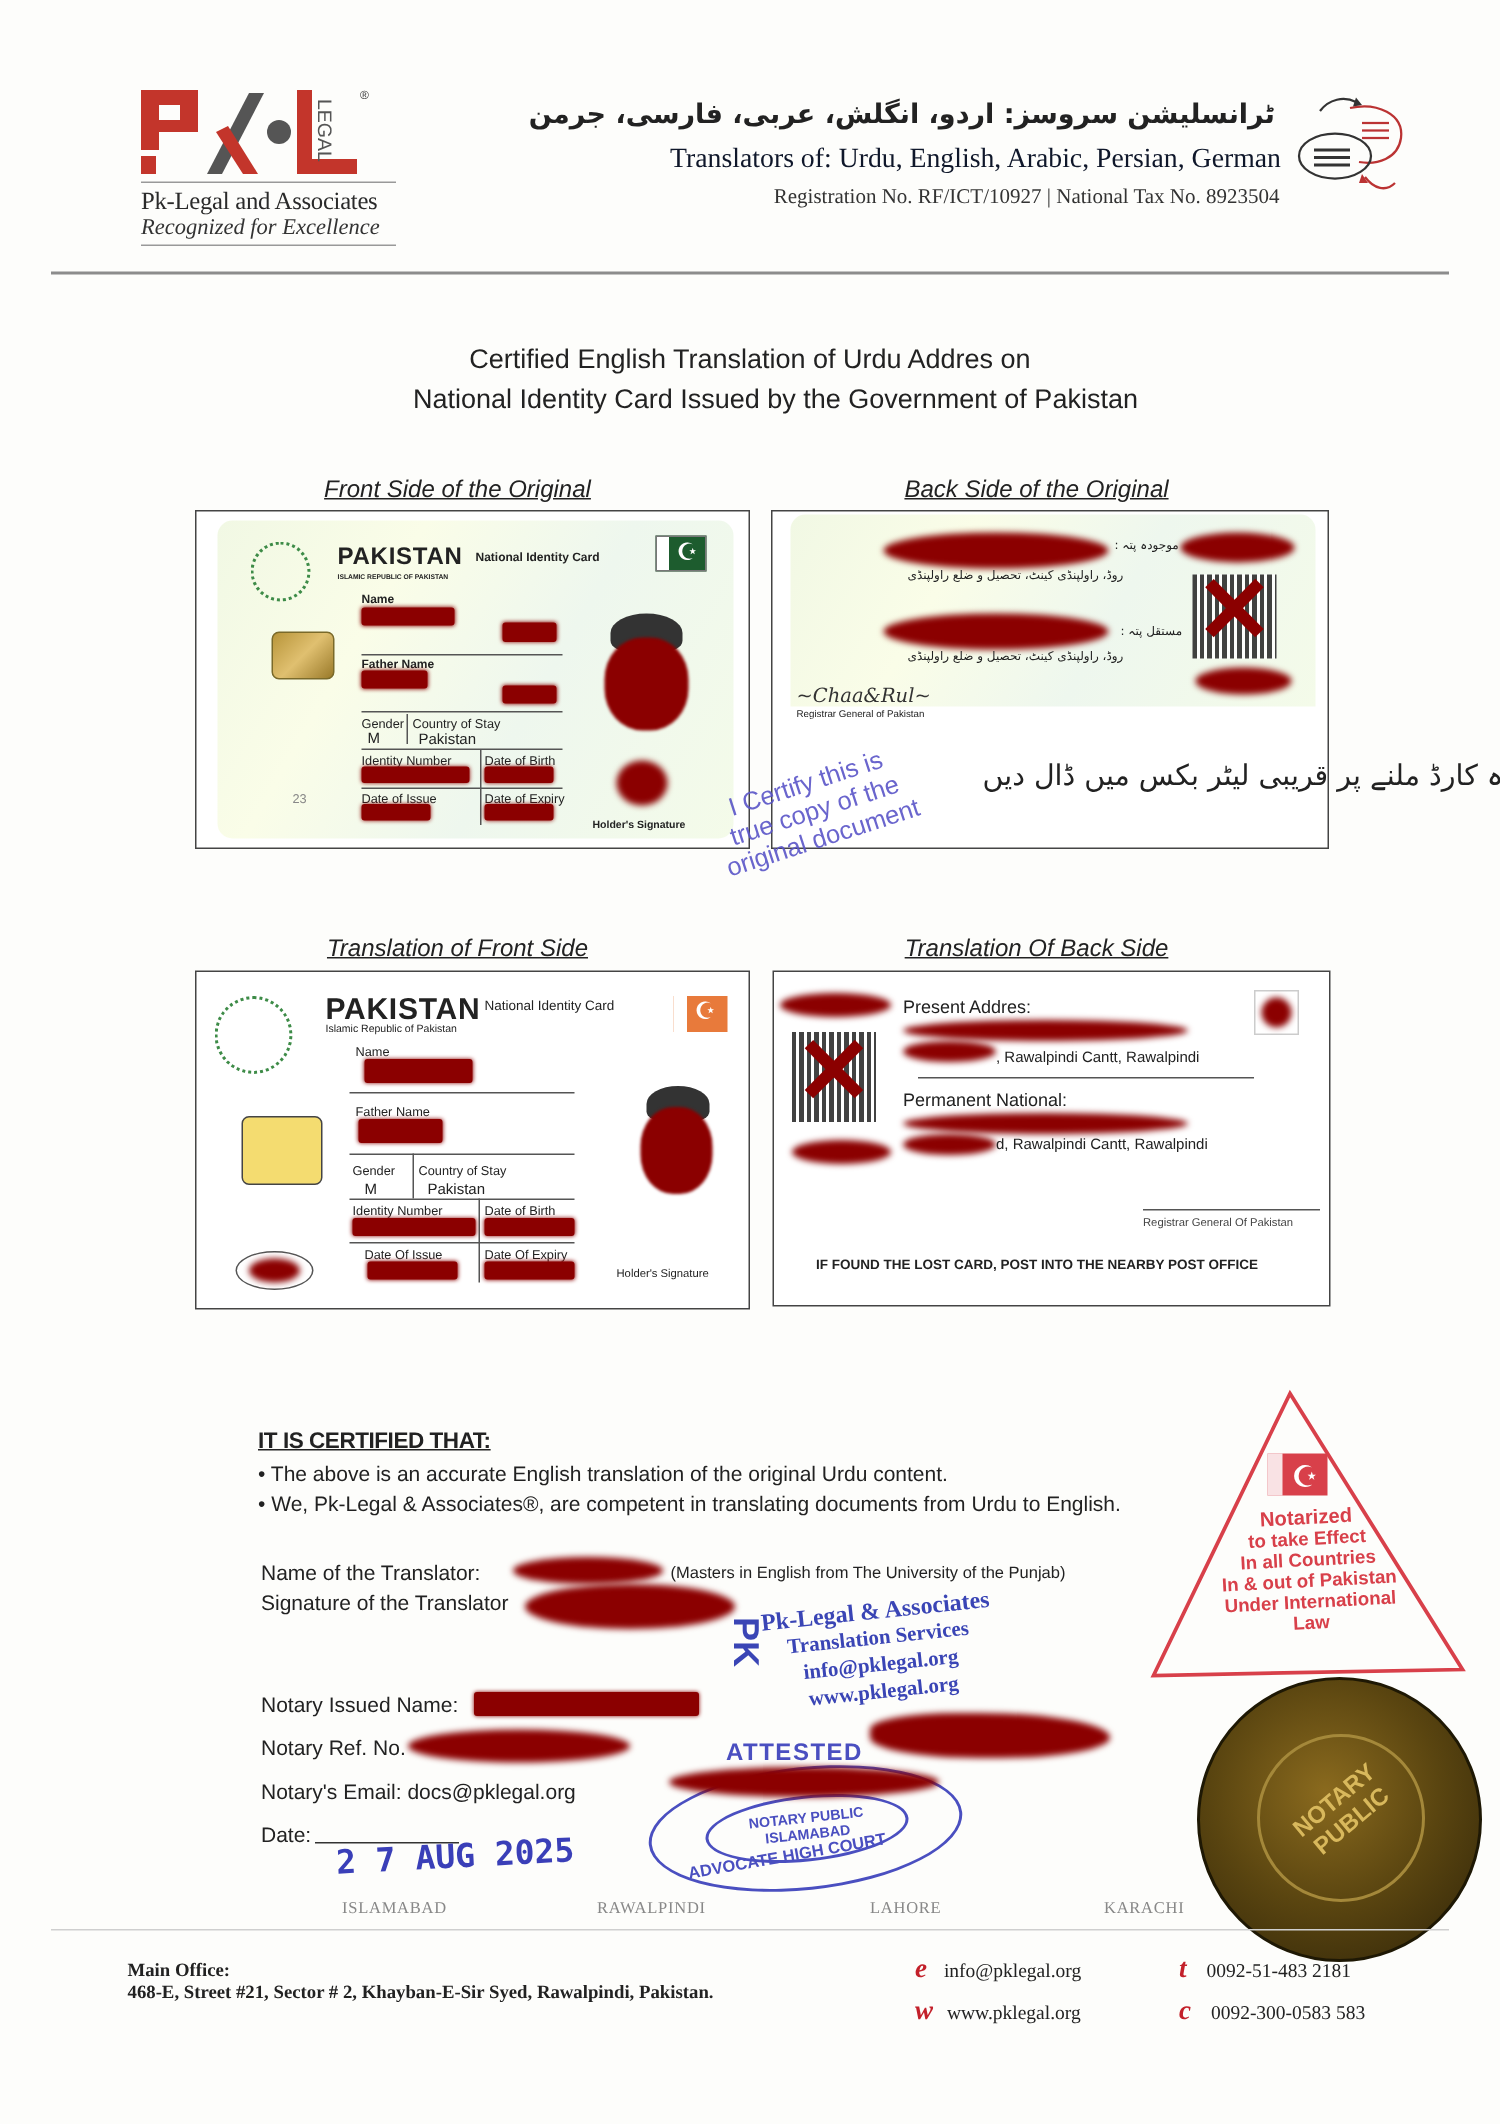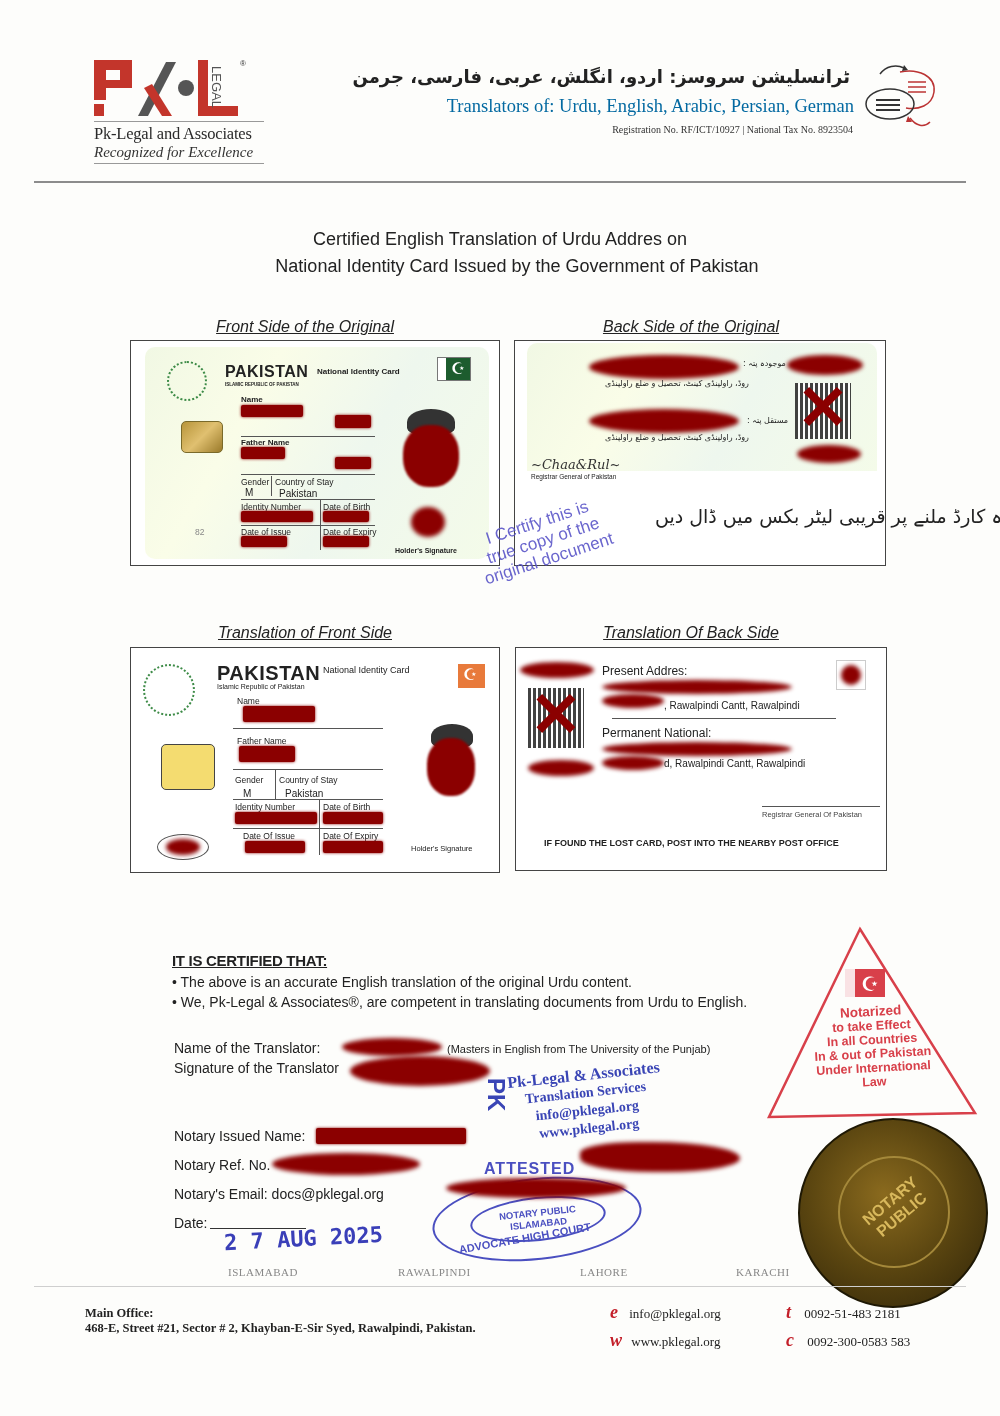--- a/index.html
+++ b/index.html
@@ -5,22 +5,22 @@
   * { box-sizing: border-box; margin: 0; padding: 0; }
   body { width: 1000px; height: 1416px; background: #fdfdfb; position: relative; overflow: hidden; font-family: "Liberation Sans", sans-serif; color: #222; }
   .abs { position: absolute; }
   .serif { font-family: "Liberation Serif", "DejaVu Serif", serif; }
 
   
   .logo-mark { left: 94px; top: 58px; width: 170px; height: 62px; }
   .logo-name { left: 94px; top: 121px; width: 170px; font-size: 16.5px; color: #2a2a2a; border-top: 1px solid #999; padding-top: 2px; letter-spacing: -0.2px; }
   .logo-tag { left: 94px; top: 144px; width: 170px; font-size: 15px; font-style: italic; color: #333; border-bottom: 1px solid #999; padding-bottom: 2px; }
   .urdu-head { right: 150px; top: 66px; font-size: 18px; direction: rtl; color: #222; font-family: "DejaVu Sans", sans-serif; font-weight: bold; }
-  .eng-head { right: 146px; top: 96px; font-size: 18.5px; color: #0369a1; }
-  .reg-line { right: 147px; top: 124px; font-size: 10px; color: #333; }
+  .eng-head { right: 146px; top: 96px; font-size: 18.5px; color: #0f172a; }
+  .reg-line { right: 147px; top: 124px; font-size: 14px; color: #333; }
   .chat-icon { left: 860px; top: 62px; width: 80px; height: 72px; }
   .hr-top { left: 34px; top: 181px; width: 932px; height: 2px; background: #8c8c8c; }
 
   
   .doc-title { left: 0; width: 1000px; text-align: center; font-size: 18px; color: #222; }
   .sec-title { font-size: 16px; font-style: italic; text-decoration: underline; color: #222; text-align: center; }
 
   
   .card-frame { border: 1.5px solid #444; background: #fff; }
   .card-inner { position: absolute; border-radius: 10px; overflow: hidden; }
@@ -140,21 +140,21 @@
     <div class="lbl-n" style="left:96px; top:155px;">Identity Number</div>
     <div class="lbl-n" style="left:178px; top:155px;">Date of Birth</div>
     <div class="vline" style="left:175px; top:153px; height:50px;"></div>
     <div class="redact" style="left:96px; top:164px; width:72px; height:11px;"></div>
     <div class="redact" style="left:178px; top:164px; width:46px; height:11px;"></div>
     <div class="hline" style="left:96px; top:178px; width:134px;"></div>
     <div class="lbl-n" style="left:96px; top:180px;">Date of Issue</div>
     <div class="lbl-n" style="left:178px; top:180px;">Date of Expiry</div>
     <div class="redact" style="left:96px; top:189px; width:46px; height:11px;"></div>
     <div class="redact" style="left:178px; top:189px; width:46px; height:11px;"></div>
-    <div class="lbl-n" style="left:50px; top:180px; color:#888;">82</div>
+    <div class="lbl-n" style="left:50px; top:180px; color:#888;">23</div>
     <div class="face-hair" style="left:262px; top:62px; width:48px; height:26px;"></div>
     <div class="face-red" style="left:258px; top:78px; width:56px; height:62px;"></div>
     <div class="redact-blur" style="left:266px; top:160px; width:34px; height:30px;"></div>
     <div class="lbl" style="left:250px; top:200px; font-size:7px;">Holder's Signature</div>
   </div>
 </div>
 
 <div class="abs sec-title" style="left:516px; top:318px; width:350px;">Back Side of the Original</div>
 <div class="abs card-frame" style="left:514px; top:340px; width:372px; height:226px;">
   <div class="card-inner green-bg" style="left:12px; top:2px; width:350px; height:128px; border-radius:10px 10px 0 0;"></div>

